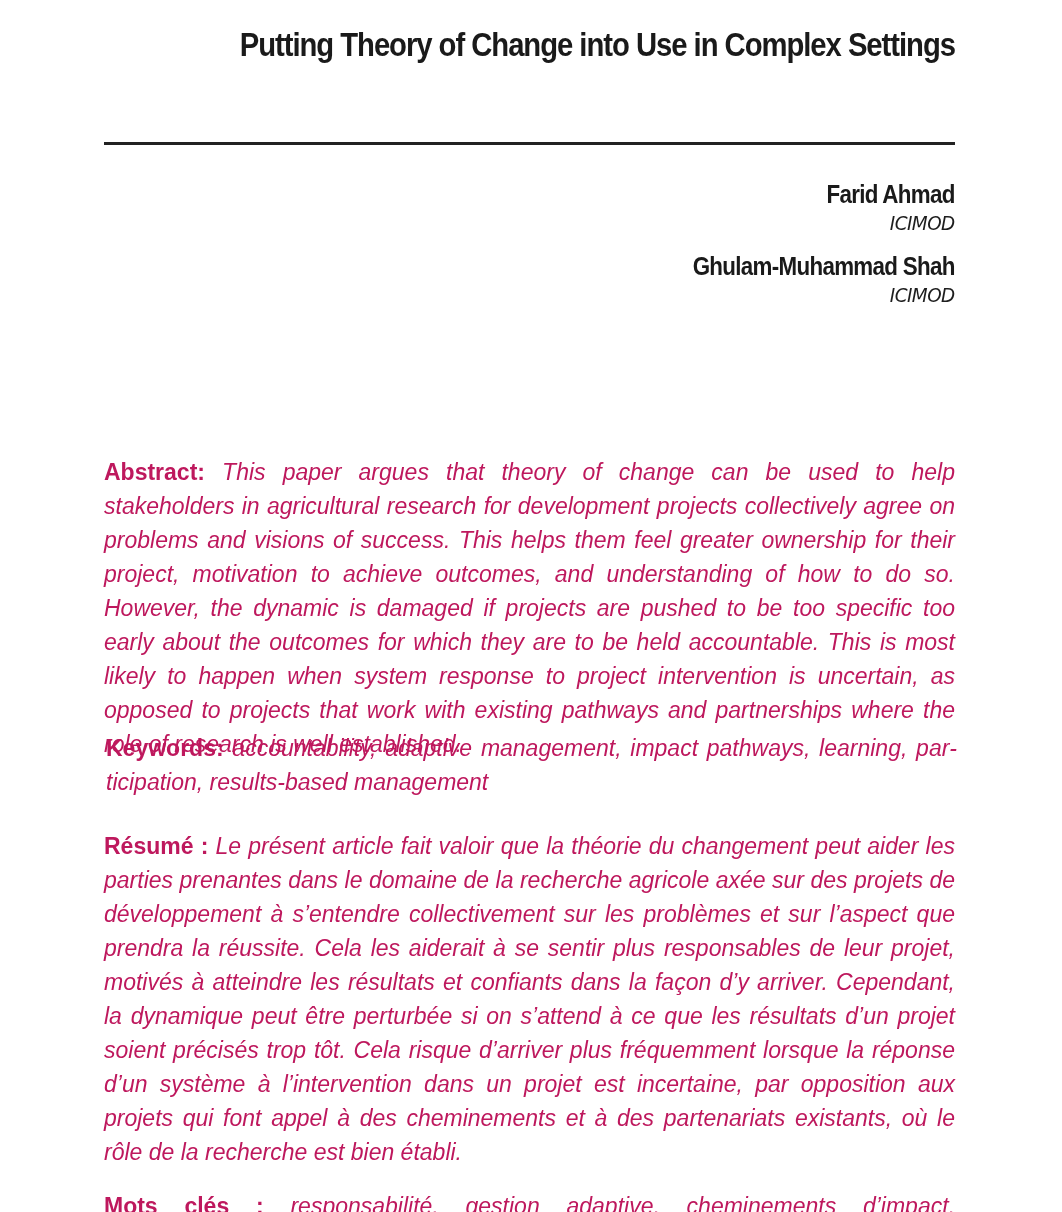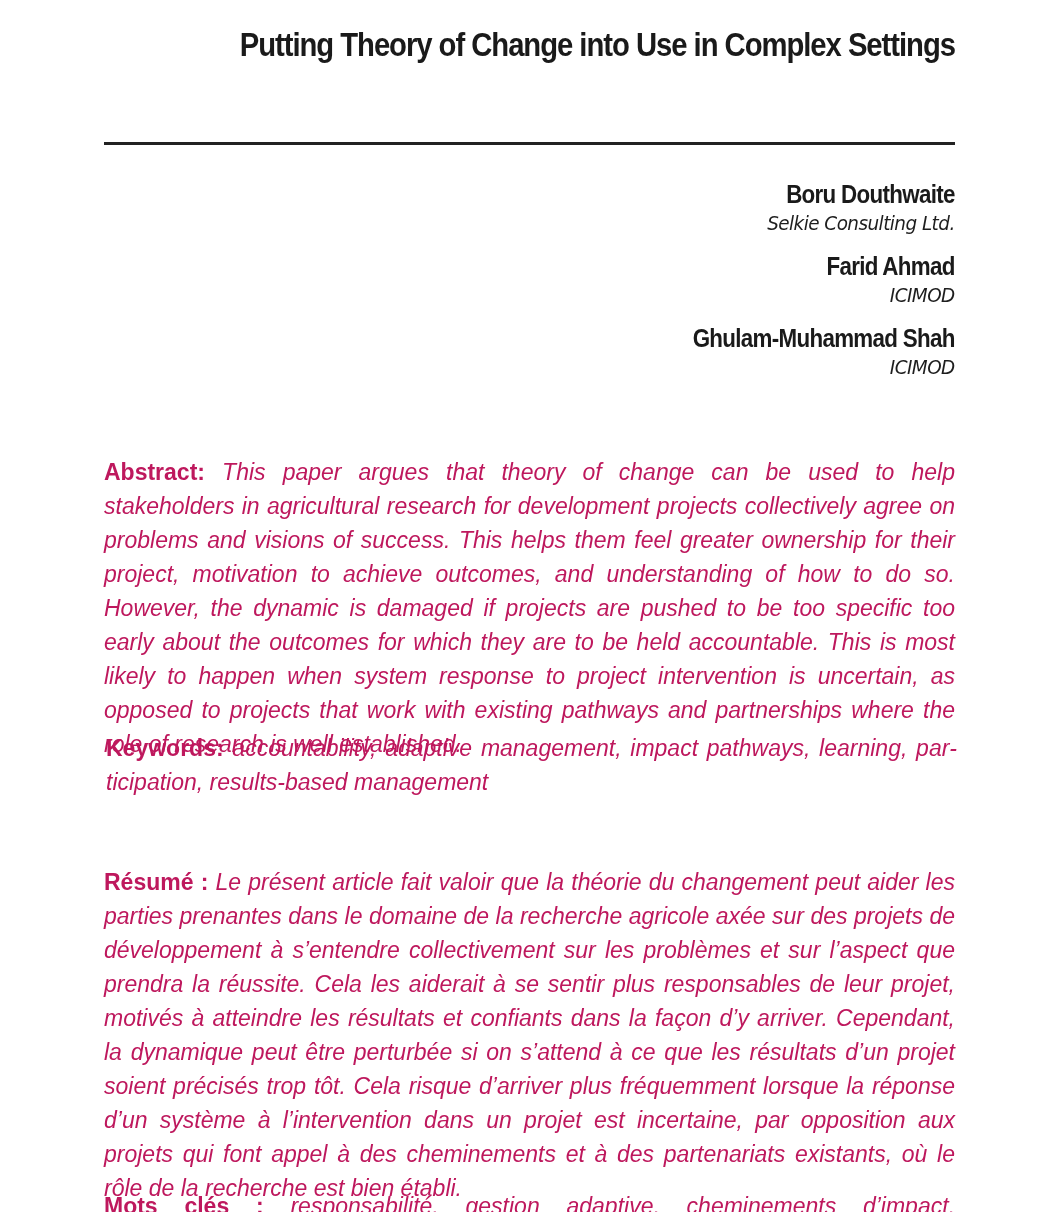--- a/index.html
+++ b/index.html
@@ -43,35 +43,31 @@
     position: absolute; left: 0; width: 851px;
     font-family: Liberation Sans, sans-serif;
     font-size: 23px; line-height: 34px;
     text-align: justify; color: #be185d;
     hyphens: manual;
   }
   .block .label { font-weight: bold; font-style: normal; }
   .block .text { font-style: italic; }
   .abstract { top: 455px; }
   .keywords { top: 729px; }
-  .resume { top: 865px; }
+  .resume { top: 829px; }
   .motscles { top: 1189px; }
 </style>
 </head>
 <body>
 
 <div class="page">
   <h1 class="title" style="margin-top:0;margin-bottom:0;">Putting Theory of Change into Use in Complex Settings</h1>
   <div class="rule"></div>
 
   <div class="authors">
-    <div class="author">
-      <div class="author-name">Boru Douthwaite</div>
-      <div class="author-affil">Selkie Consulting Ltd.</div>
-    </div>
     <div class="author">
       <div class="author-name">Farid Ahmad</div>
       <div class="author-affil">ICIMOD</div>
     </div>
     <div class="author">
       <div class="author-name">Ghulam-Muhammad Shah</div>
       <div class="author-affil">ICIMOD</div>
     </div>
   </div>
 

